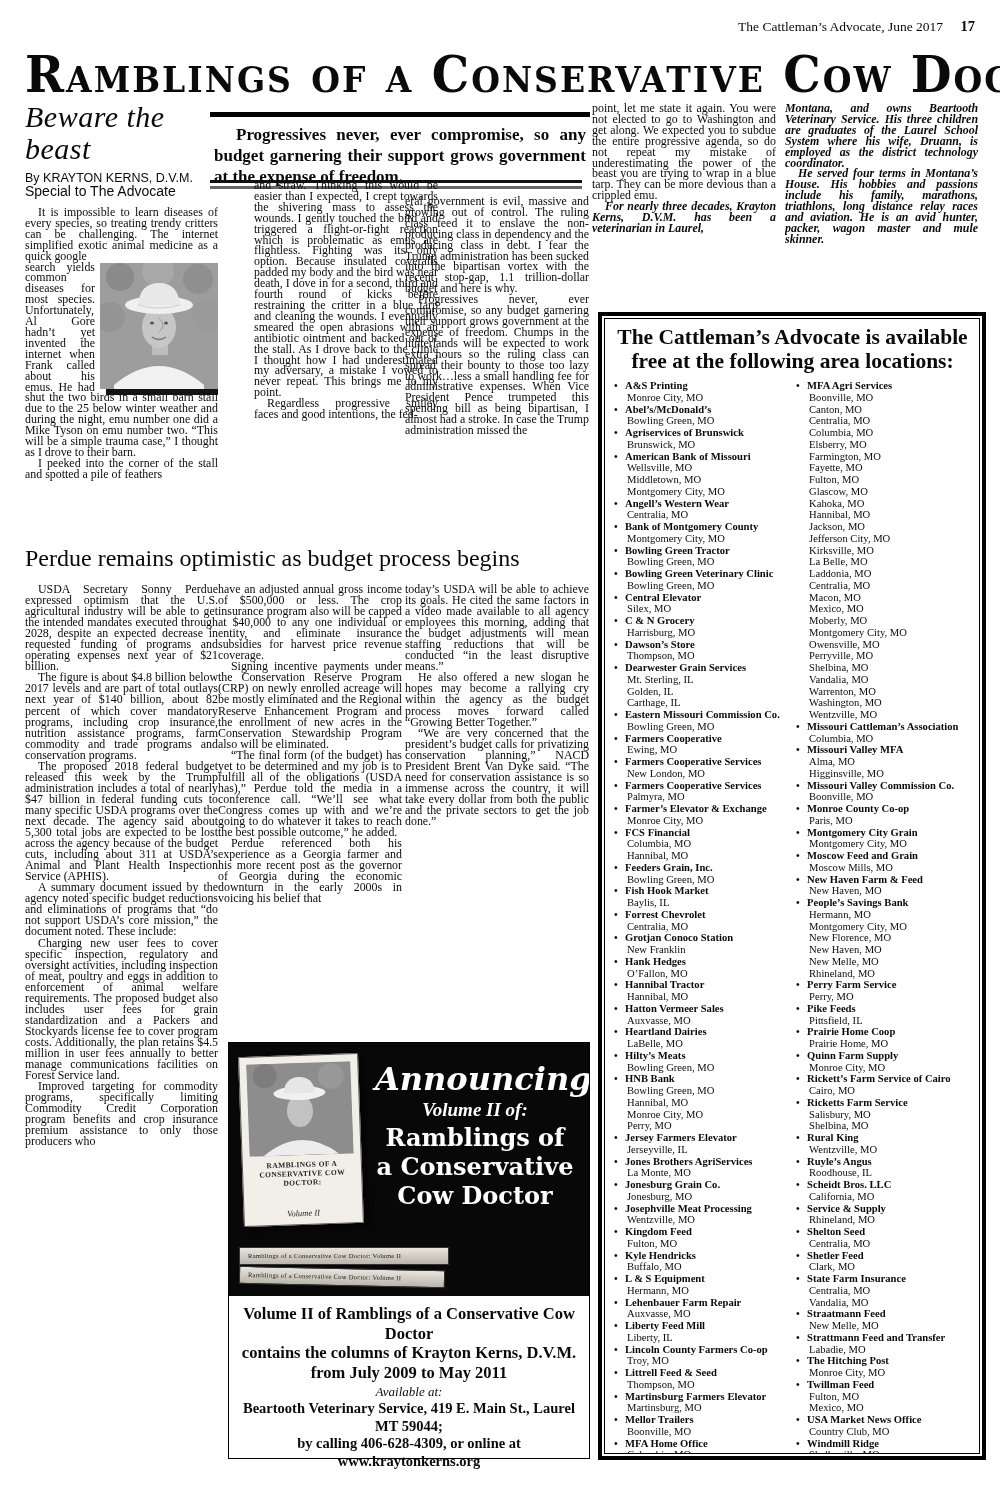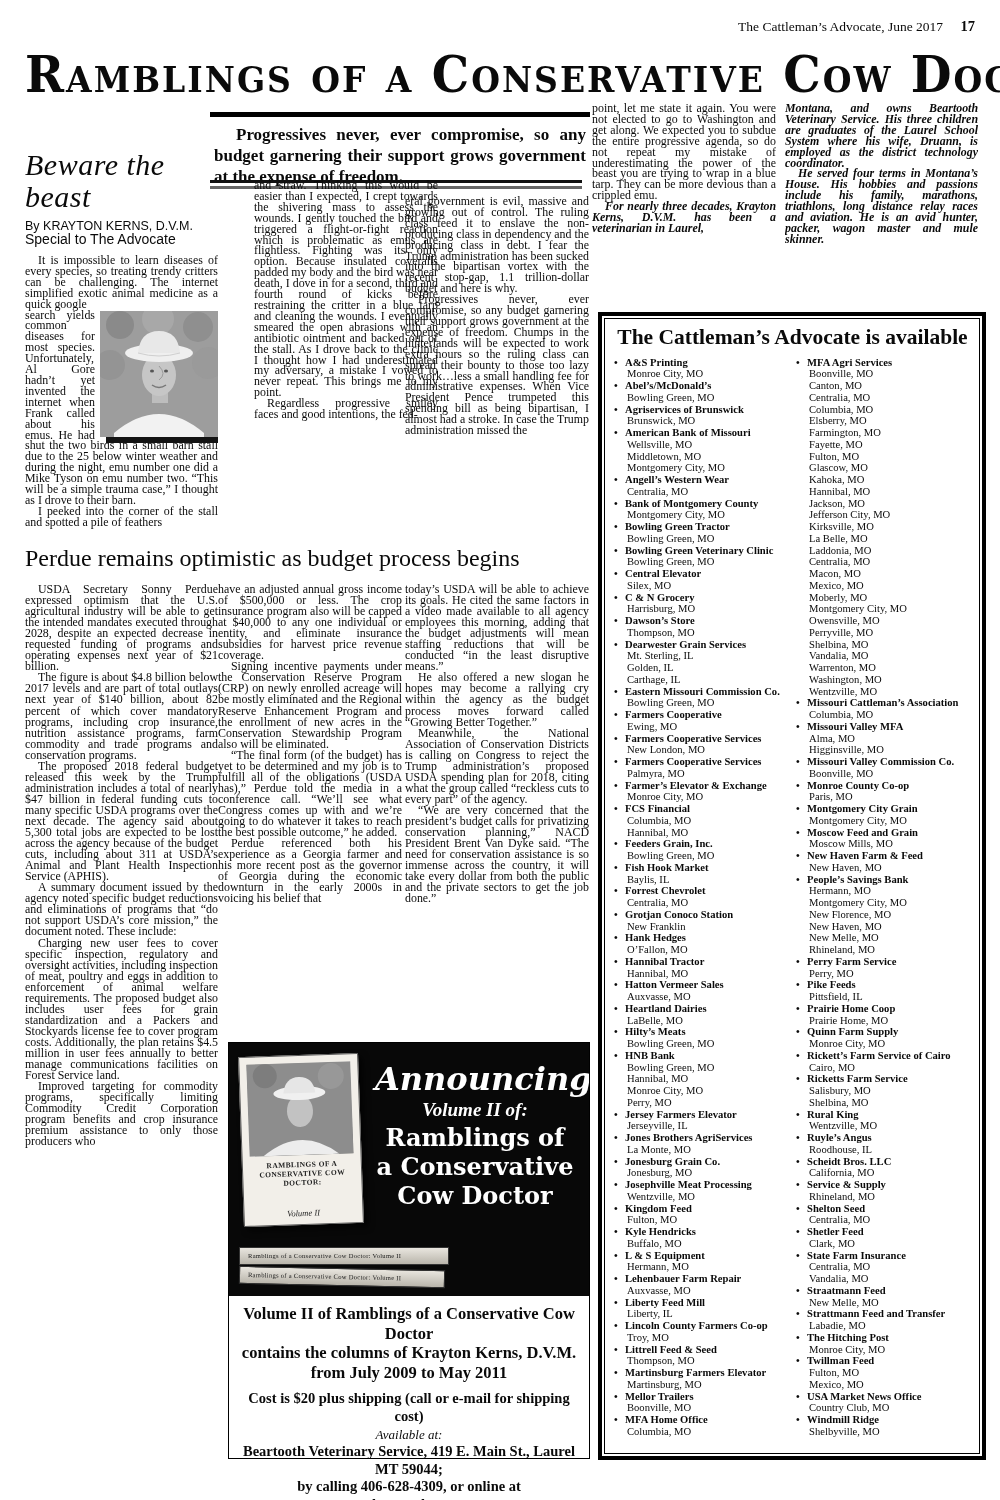--- a/index.html
+++ b/index.html
@@ -74,21 +74,21 @@
 
 <div class="page">
 
   <div class="abs running-head">
     <span>The Cattleman’s Advocate, June 2017</span>
     <b>17</b>
   </div>
 
   <div class="abs masthead">Ramblings of a Conservative Cow Doctor</div>
 
-  <div class="abs col" style="left:25px;top:101px;width:193px;height:447px;margin-top:48px;">
+  <div class="abs col" style="left:25px;top:101px;width:193px;height:447px;">
     <h2 class="bw-head">Beware the beast</h2>
     <p class="byline">By KRAYTON KERNS, D.V.M.</p>
     <p class="special">Special to The Advocate</p>
     <p class="para indent">It is impossible to learn diseases of every species, so treating trendy critters can be challenging. The internet simplified exotic animal medicine as a quick google</p>
     <div>
       <div class="photo">
         <svg viewBox="0 0 118 126">
           <rect x="0" y="0" width="118" height="126" fill="#9d9d9d"></rect>
           <circle cx="20" cy="14" r="14" fill="#8a8a8a"></circle>
             <circle cx="58" cy="8" r="16" fill="#a8a8a8"></circle>
@@ -131,20 +131,21 @@
     </div>
   <div class="abs col" style="left:785px;top:103px;width:193px;height:205px;">
       <p class="para bio">Montana, and owns Beartooth Veterinary Service. His three children are graduates of the Laurel School System where his wife, Druann, is employed as the district technology coordinator.</p>
       <p class="para indent bio">He served four terms in Montana’s House. His hobbies and passions include his family, marathons, triathlons, long distance relay races and aviation. He is an avid hunter, packer, wagon master and mule skinner.</p>
     </div>
 
   <div class="abs loc-box">
     <div class="loc-inner">
       <div class="loc-title">
         <div>The Cattleman’s Advocate is available</div>
+        <div>free at the following area locations:</div>
       </div>
       <div class="loc-cols">
         <div class="loc-col loc-col-left">
             <div class="loc-entry">
               <div class="loc-name">A&amp;S Printing</div>
               <div class="loc-city">Monroe City, MO</div>
             </div>
             <div class="loc-entry">
               <div class="loc-name">Abel’s/McDonald’s</div>
               <div class="loc-city">Bowling Green, MO</div>
@@ -483,21 +484,20 @@
     </div>
   <div class="abs col pd-col" style="left:218px;top:584px;width:184px;height:452px;">
       <p class="para ">have an adjusted annual gross income of $500,000 or less. The crop insurance program also will be capped at $40,000 to any one individual or entity, and eliminate insurance subsidies for harvest price revenue coverage.</p>
       <p class="para indent">Signing incentive payments under the Conservation Reserve Program (CRP) on newly enrolled acreage will be mostly eliminated and the Regional Reserve Enhancement Program and the enrollment of new acres in the Conservation Stewardship Program also will be eliminated.</p>
       <p class="para indent">“The final form (of the budget) has yet to be determined and my job is to fulfill all of the obligations (USDA has),” Perdue told the media in a conference call. “We’ll see what Congress comes up with and we’re going to do whatever it takes to reach the best possible outcome,” he added.</p>
       <p class="para indent">Perdue referenced both his experience as a Georgia farmer and his more recent post as the governor of Georgia during the economic downturn in the early 2000s in voicing his belief that</p>
     </div>
   <div class="abs col pd-col" style="left:405px;top:584px;width:184px;height:452px;">
       <p class="para ">today’s USDA will be able to achieve its goals. He cited the same factors in a video made available to all agency employees this morning, adding that the budget adjustments will mean staffing reductions that will be conducted “in the least disruptive means.”</p>
       <p class="para indent">He also offered a new slogan he hopes may become a rallying cry within the agency as the budget process moves forward called “Growing Better Together.”</p>
-      <p class="para indent">Meanwhile, the National Association of Conservation Districts is calling on Congress to reject the Trump administration’s proposed USDA spending plan for 2018, citing what the group called “reckless cuts to every part” of the agency.</p>
       <p class="para indent">“We are very concerned that the president’s budget calls for privatizing conservation planning,” NACD President Brent Van Dyke said. “The need for conservation assistance is so immense across the country, it will take every dollar from both the public and the private sectors to get the job done.”</p>
     </div>
 
   <div class="abs adbox">
     <div class="ad-black">
       <div class="book-cover">
         <div class="cover-photo">
           <svg viewBox="0 0 104 92">
             <rect width="104" height="92" fill="#8d8d8d"></rect>
             <circle cx="18" cy="12" r="12" fill="#7d7d7d"></circle>
@@ -520,20 +520,19 @@
         <div class="ad-volofline">Volume II of:</div>
         <div class="ad-title-line">Ramblings of</div>
         <div class="ad-title-line">a Conservative</div>
         <div class="ad-title-line">Cow Doctor</div>
       </div>
     </div>
     <div class="ad-white">
       <p class="ad-l1">Volume II of Ramblings of a Conservative Cow Doctor</p>
       <p class="ad-l1">contains the columns of Krayton Kerns, D.V.M.</p>
       <p class="ad-l1">from July 2009 to May 2011</p>
-      <p class="ad-cost">Cost is $20 plus shipping (call or e-mail for shipping cost)</p>
       <p class="ad-avail">Available at:</p>
       <p class="ad-addr">Beartooth Veterinary Service, 419 E. Main St., Laurel MT 59044;</p>
       <p class="ad-addr">by calling 406-628-4309, or online at www.kraytonkerns.org</p>
     </div>
   </div>
 
 </div>
 
 </body></html>

